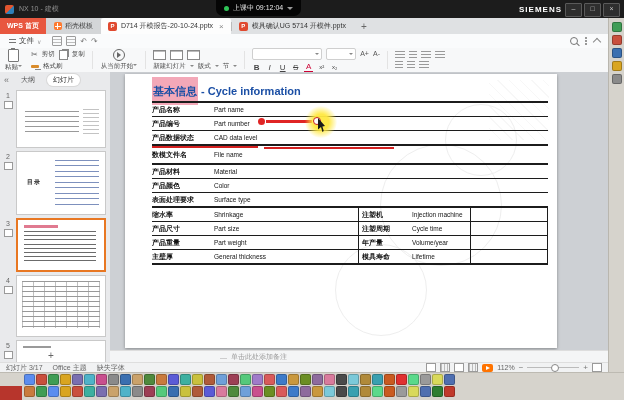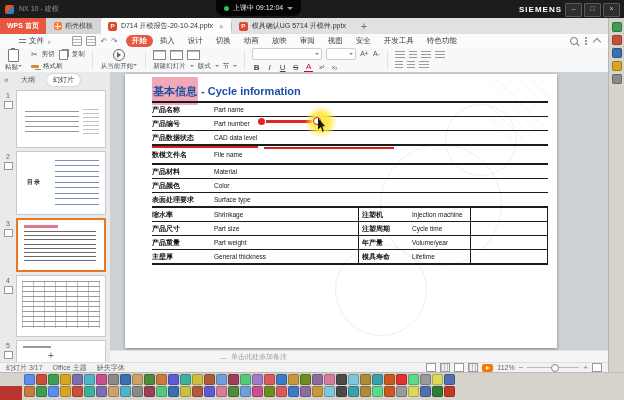--- a/index.html
+++ b/index.html
@@ -36,21 +36,21 @@
   .ic-ppt{width:9px;height:9px;border-radius:2px;background:#e0492f;color:#fff;font-size:6px;
     font-weight:bold;text-align:center;line-height:9px;flex:0 0 auto;}
   .tab-name{white-space:nowrap;overflow:hidden;text-overflow:ellipsis;}
   .tab-close{color:#888;font-size:8px;margin-left:2px;}
   .tab-plus{color:#666;font-size:10px;display:flex;align-items:center;padding:0 8px;}
   .tab-sep{width:1px;height:9px;background:#bbb;align-self:center;}
 
   
   .wps-menubar{left:0;top:34px;width:608px;height:14px;background:#fafbfc;border-bottom:1px solid #e7e7e7;
     display:flex;align-items:center;font-size:7.5px;color:#3a3a3a;}
-  .file-btn{display:flex;align-items:center;gap:3px;padding:0 19px;}
+  .file-btn{display:flex;align-items:center;gap:3px;padding:0 9px;}
   .ic-burger{width:7px;height:5px;background:repeating-linear-gradient(#777 0 1px,transparent 1px 2.5px);}
   .mini-ic{width:8px;height:8px;border:1px solid #9c9c9c;border-radius:1px;margin:0 2px;
     background:repeating-linear-gradient(transparent 0 2px,#bdbdbd 2px 3px);}
   .mini-undo{color:#777;font-size:8px;margin:0 2px;}
   .menu-tabs{display:flex;align-items:center;gap:1px;margin-left:6px;}
   .menu-tab{padding:1px 6px;border-radius:7px;white-space:nowrap;}
   .menu-tab.active{background:#e8573f;color:#fff;font-weight:bold;}
   .menu-right{margin-left:auto;display:flex;align-items:center;gap:7px;padding-right:8px;color:#777;}
   .ic-search{width:6px;height:6px;border:1px solid #777;border-radius:50%;position:relative;}
   .ic-search::after{content:"";position:absolute;width:4px;height:1px;background:#777;
@@ -217,33 +217,20 @@
   <div class="abs wps-menubar">
     <div class="file-btn">
       <span class="ic-burger"></span>
       <span>文件</span>
       <span style="color:#999;font-size:6px;">∨</span>
     </div>
     <span class="mini-ic"></span>
     <span class="mini-ic"></span>
     <span class="mini-undo">↶</span>
     <span class="mini-undo">↷</span>
-    <div class="menu-tabs" id="ribbon-tabs">
-        <span class="menu-tab active">开始</span>
-        <span class="menu-tab">插入</span>
-        <span class="menu-tab">设计</span>
-        <span class="menu-tab">切换</span>
-        <span class="menu-tab">动画</span>
-        <span class="menu-tab">放映</span>
-        <span class="menu-tab">审阅</span>
-        <span class="menu-tab">视图</span>
-        <span class="menu-tab">安全</span>
-        <span class="menu-tab">开发工具</span>
-        <span class="menu-tab">特色功能</span>
-      </div>
     <div class="menu-right">
       <span class="ic-search"></span>
       <span class="ic-kebab"></span>
       <span class="chev-up"></span>
     </div>
   </div>
 
   <div class="abs wps-toolbar">
     <div class="tb-big">
       <span class="ic-paste"></span>

